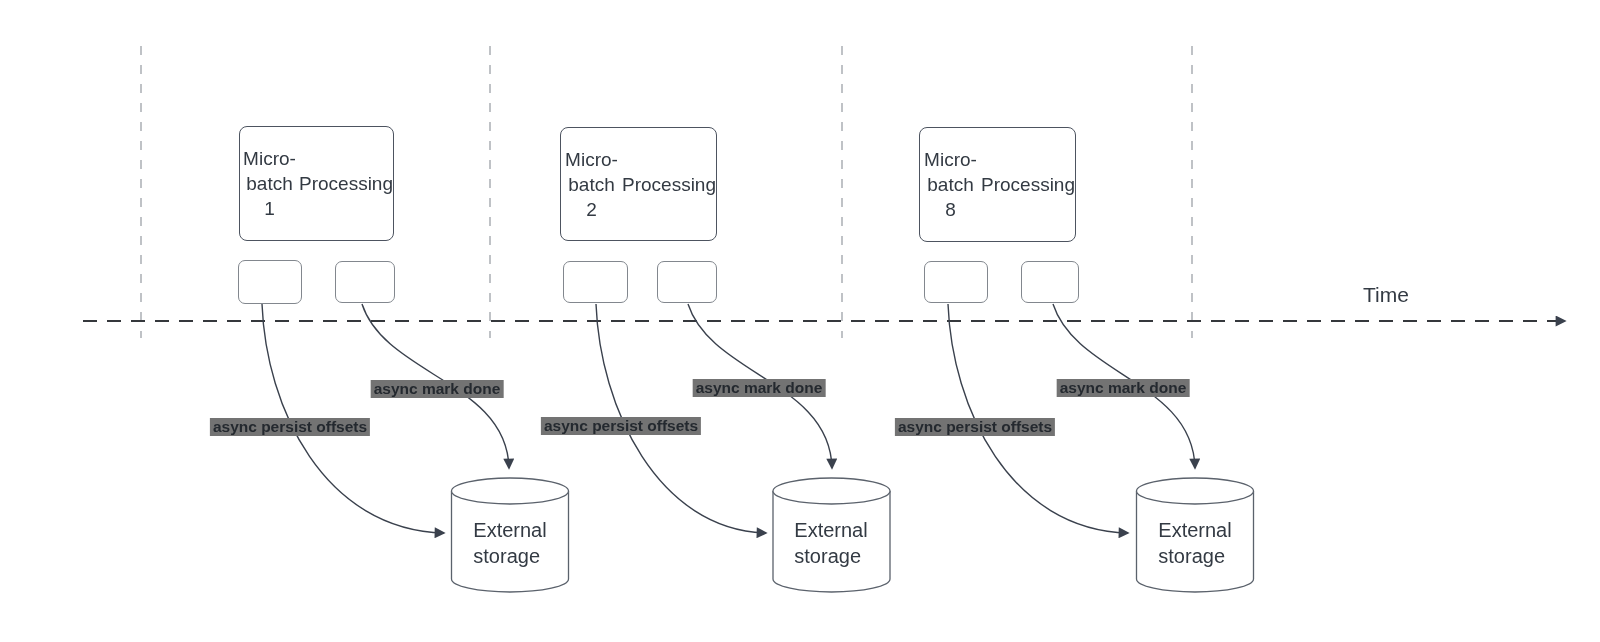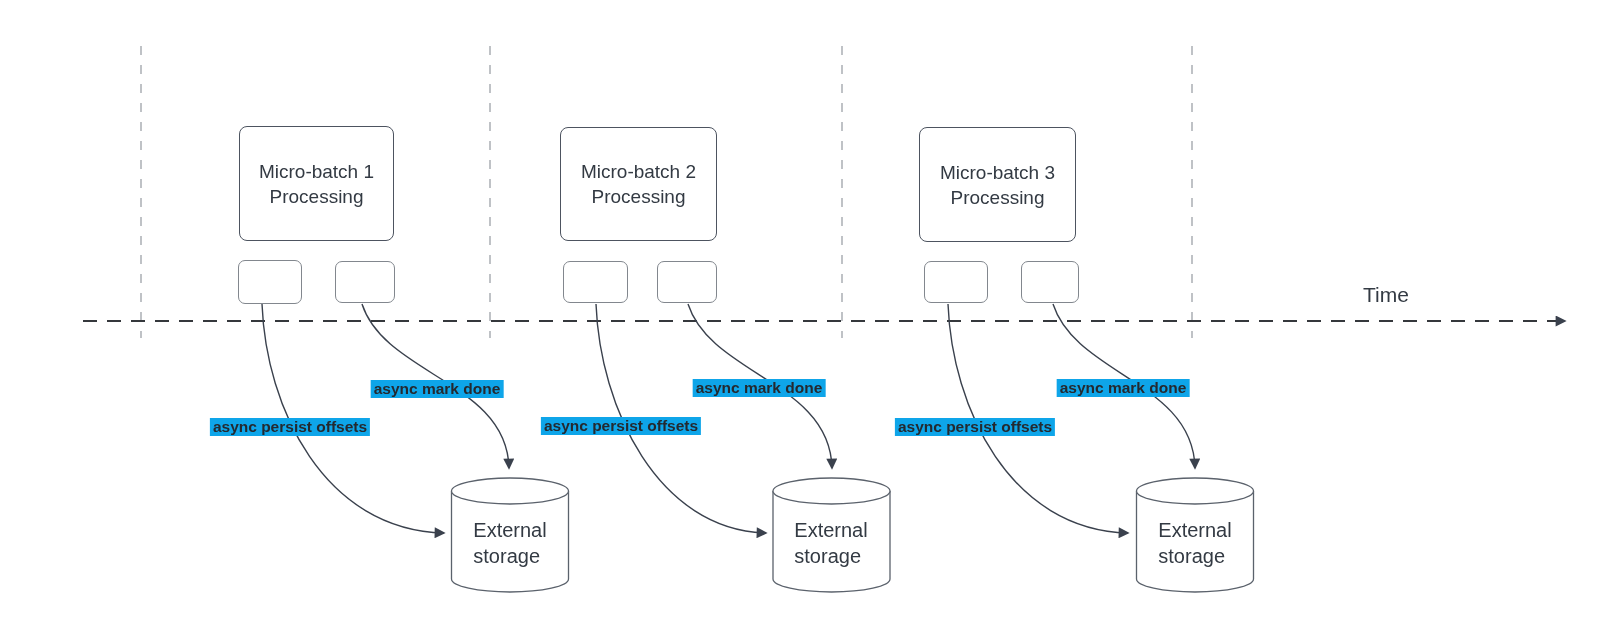--- a/index.html
+++ b/index.html
@@ -12,36 +12,36 @@
     overflow: hidden;
   }
   #diagram-svg { position: absolute; left: 0; top: 0; }
   .abs { position: absolute; box-sizing: border-box; }
 
   .bigbox {
     border: 1px solid #4d5460;
     border-radius: 8px;
     background: #ffffff;
     display: flex;
-    flex-direction: column;
+    flex-direction: row;
     align-items: center;
     justify-content: center;
     font-size: 19px;
     line-height: 25px;
     color: #333a43;
     text-align: center;
   }
   .smallbox {
     border: 1px solid #82878e;
     border-radius: 7px;
     background: #ffffff;
   }
   .edge-label {
     transform: translate(-50%, -50%);
-    background: #0ea5e9;
+    background: #737373;
     padding: 0 3px;
     font-size: 15.5px;
     font-weight: bold;
     color: #24292f;
     white-space: nowrap;
     line-height: 18px;
   }
   .storage-label {
     transform: translate(-50%, -50%);
     font-size: 20px;
@@ -118,21 +118,21 @@
   <div class="abs smallbox" style="left:563px; top:261px; width:65px; height:42px;"></div>
   <div class="abs smallbox" style="left:657px; top:261px; width:60px; height:42px;"></div>
   <div class="abs edge-label" style="left:621px; top:426px;">async persist offsets</div>
   <div class="abs edge-label" style="left:759px; top:388px;">async mark done</div>
   <div class="abs storage-label" style="left:831px; top:543px;">
     <div>External</div>
     <div>storage</div>
   </div>
 
   <div class="abs bigbox" style="left:919px; top:127px; width:157px; height:115px;">
-    <div>Micro-batch 3</div>
+    <div>Micro-batch 8</div>
     <div>Processing</div>
   </div>
   <div class="abs smallbox" style="left:924px; top:261px; width:64px; height:42px;"></div>
   <div class="abs smallbox" style="left:1021px; top:261px; width:58px; height:42px;"></div>
   <div class="abs edge-label" style="left:975px; top:427px;">async persist offsets</div>
   <div class="abs edge-label" style="left:1123px; top:388px;">async mark done</div>
   <div class="abs storage-label" style="left:1195px; top:543px;">
     <div>External</div>
     <div>storage</div>
   </div>

